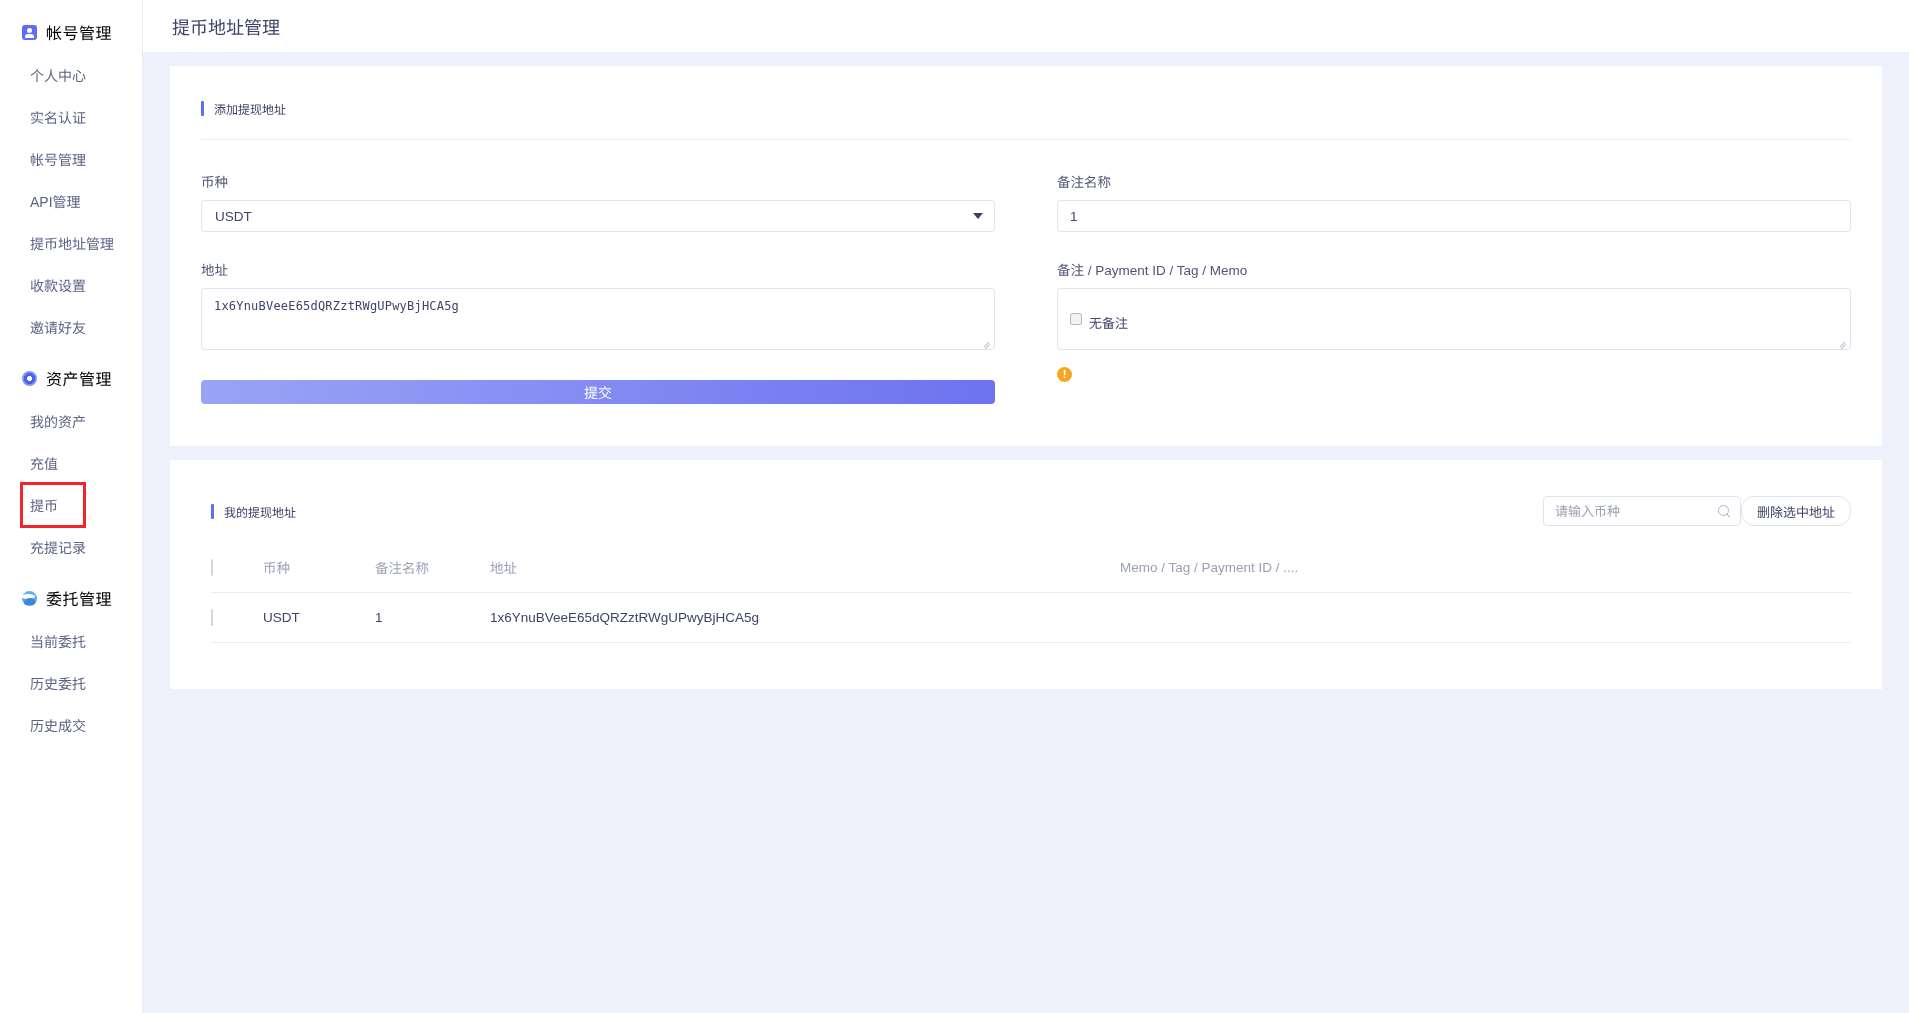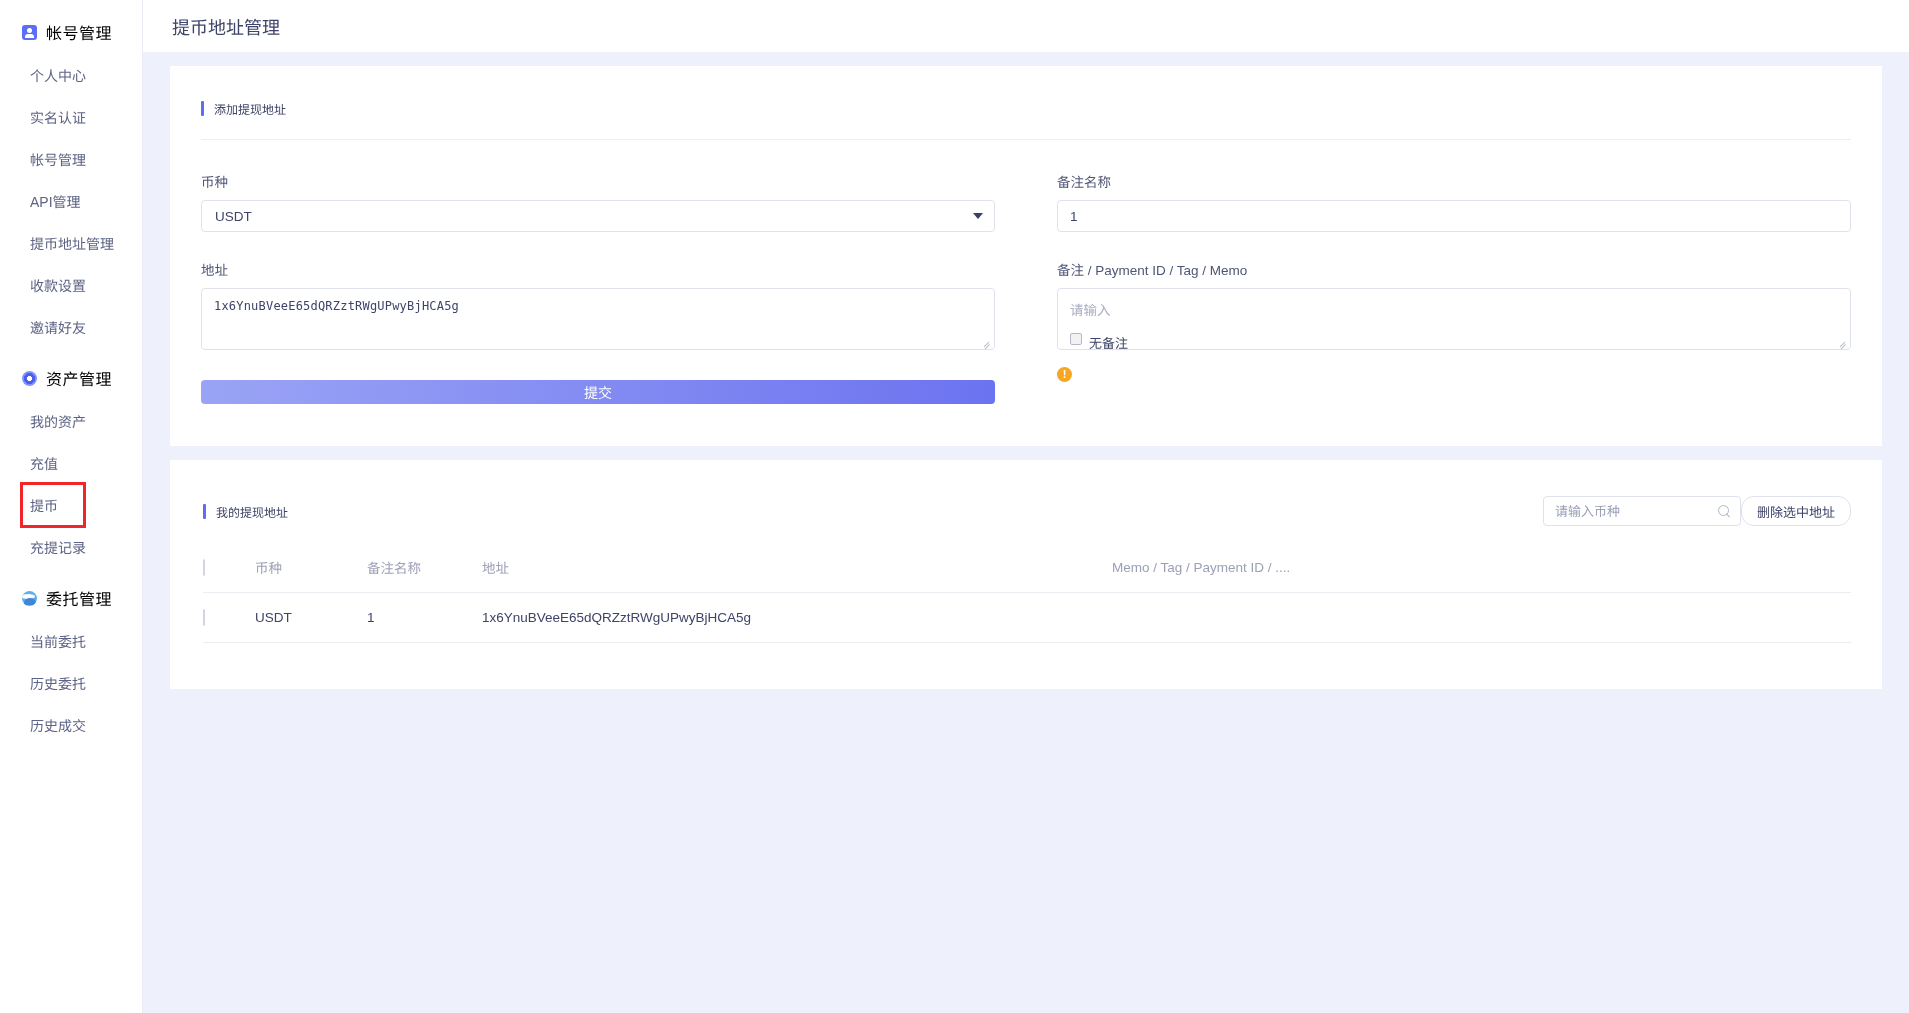--- a/index.html
+++ b/index.html
@@ -85,21 +85,21 @@
   .topbar .title { font-size: 18px; color: #3e4468; }
 
   .content { flex: 1 1 auto; padding: 14px 0 0 0; overflow: hidden; }
 
   .card {
     background: #ffffff;
     margin: 0 27px;
   }
   .card.top { padding: 34px 0 42px 0; }
   .gap { height: 14px; background: #eef0fb; }
-  .card.bottom { padding: 36px 0 46px 2px; }
+  .card.bottom { padding: 36px 0 46px 10px; }
 
   .sect-title {
     display: flex; align-items: center;
     font-size: 12px; color: #3e4468;
     padding-left: 31px;
     gap: 10px;
   }
   .sect-title::before {
     content: "";
     width: 3px; height: 15px; background: #5b6ef5; border-radius: 1px;
@@ -332,21 +332,20 @@
 
             <button class="submit-btn">提交</button>
           </div>
 
           <div class="col">
             <div class="field-label">备注名称</div>
             <input class="text-input" value="1" style="">
 
             <div class="field-label mt">备注 / Payment ID / Tag / Memo</div>
             <div class="ta-box">
-              <div class="ta-ph">请输入</div>
               <div class="memo-row">
                 <span class="cbx"></span>
                 <span class="lbl">无备注</span>
               </div>
               <span class="resize-grip"></span>
             </div>
 
             <div class="warn">
               <span class="warn-icon">!</span>
             </div>

